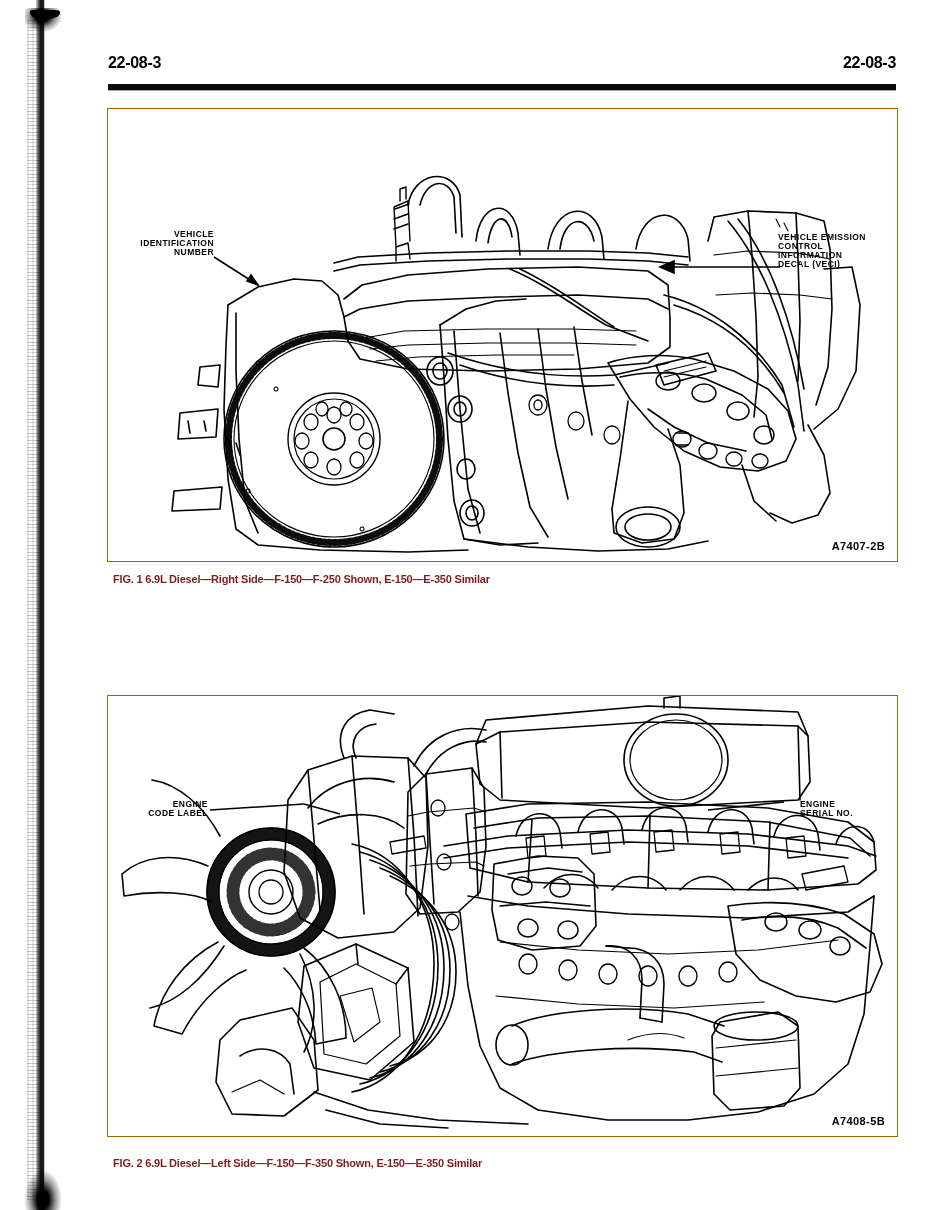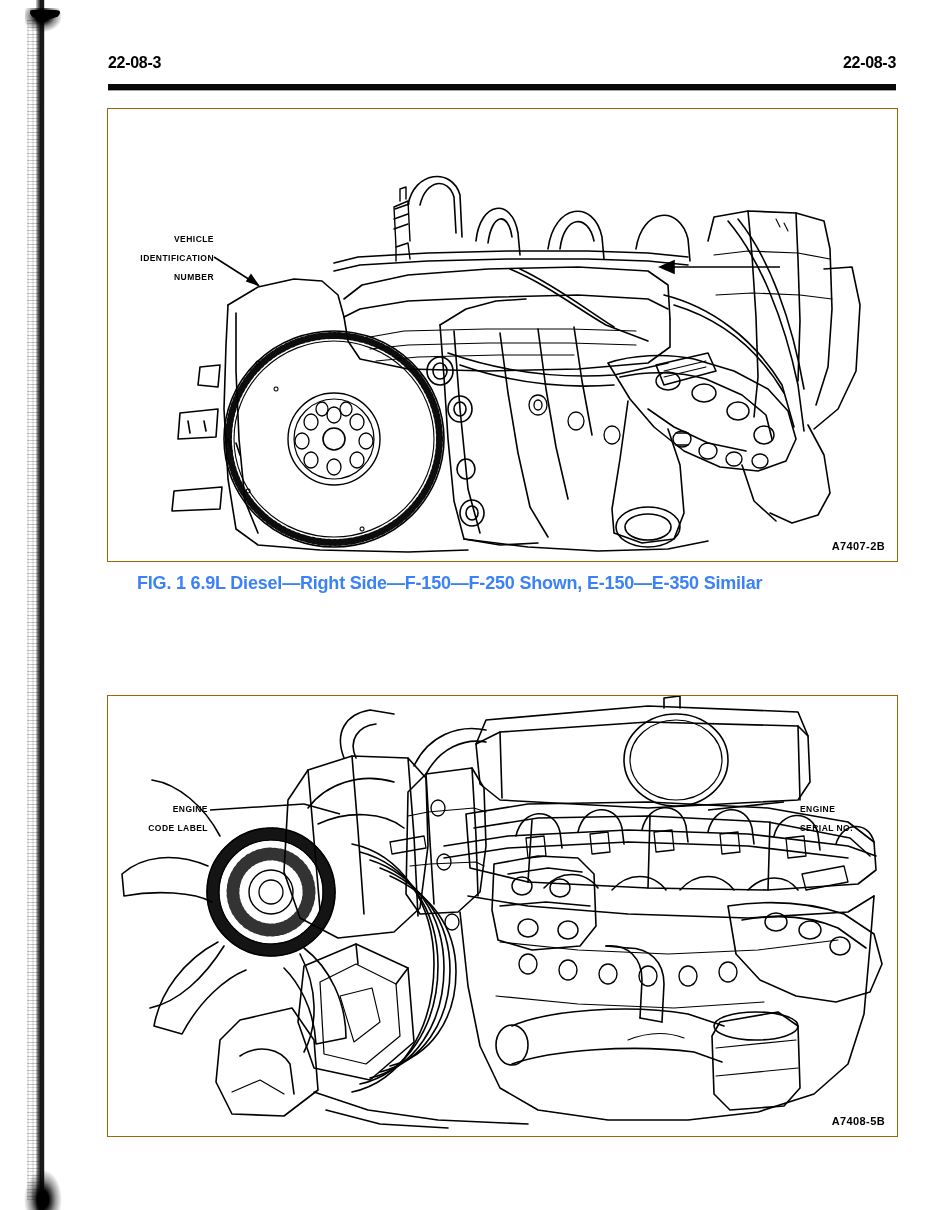--- a/index.html
+++ b/index.html
@@ -145,37 +145,36 @@
     right: 12px;
     bottom: 9px;
     font-size: 11px;
     font-weight: bold;
     color: #000;
     letter-spacing: .4px;
   }
 
   .fig-caption {
     position: absolute;
-    font-size: 18px;
+    font-size: 11px;
     font-weight: bold;
-    color: #3b82f6;
+    color: #7f1d1d;
     letter-spacing: -0.2px;
     white-space: nowrap;
-    margin-left: 24px;
   }
   #fig1-caption { left: 113px; top: 573px; }
   #fig2-caption { left: 113px; top: 1157px; }
 
   
   .callout {
     position: absolute;
     font-size: 8.5px;
     font-weight: bold;
     color: #000;
-    line-height: 19px;
+    line-height: 9px;
     letter-spacing: .45px;
     white-space: pre-line;
   }
   .callout.right-al { text-align: right; }
   .callout.left-al  { text-align: left; }
 
   svg { display: block; }
   .art { position: absolute; left: 0; top: 0; }
 </style>
 </head>
@@ -358,20 +357,24 @@
       </g>
     </svg>
 
     <div class="fig-code">A7407-2B</div>
   </div>
 
   <div class="callout right-al" style="left:106px; top:230px; width:108px;">VEHICLE
 IDENTIFICATION
 NUMBER</div>
 
+  <div class="callout left-al" style="left:778px; top:233px; width:130px;">VEHICLE EMISSION
+CONTROL
+INFORMATION
+DECAL (VECI)</div>
 
   <div class="fig-caption" id="fig1-caption">FIG. 1  6.9L Diesel—Right Side—F-150—F-250 Shown, E-150—E-350 Similar</div>
 
   <div class="fig-frame" id="fig2-frame">
 
     <svg class="art" width="783" height="434" viewBox="0 0 783 434">
       <g fill="none" stroke="#000" stroke-width="1.6" stroke-linejoin="round" stroke-linecap="round">
 
         <path d="M368 48 L378 24 L540 10 L690 16 L700 40 L702 86 L690 104
                  L540 112 L392 104 L372 88 Z"></path>
@@ -540,14 +543,15 @@
 
     <div class="fig-code">A7408-5B</div>
   </div>
 
   <div class="callout right-al" style="left:112px; top:800px; width:96px;">ENGINE
 CODE LABEL</div>
 
   <div class="callout left-al" style="left:800px; top:800px; width:104px;">ENGINE
 SERIAL NO.</div>
 
+  <div class="fig-caption" id="fig2-caption">FIG. 2  6.9L Diesel—Left Side—F-150—F-350 Shown, E-150—E-350 Similar</div>
 
 </div>
 
 </body></html>

